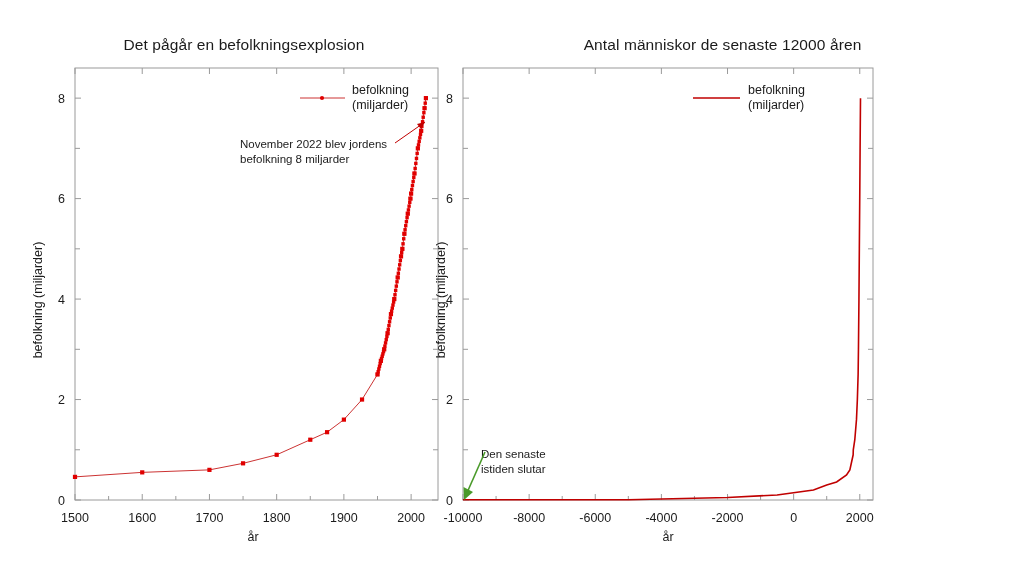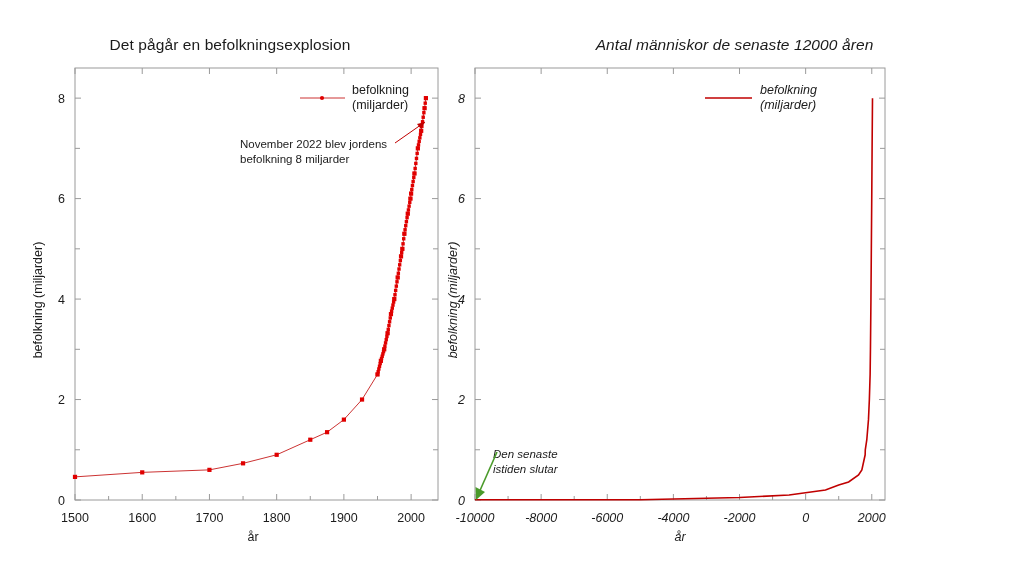--- a/index.html
+++ b/index.html
@@ -4,28 +4,28 @@
 <style>
   html,body{margin:0;padding:0;}
   body{
     width:1024px;height:576px;background:#ffffff;
     font-family:"Liberation Sans", sans-serif;
     color:#1a1a1a;overflow:hidden;position:relative;
   }
   .slide{position:absolute;inset:0;}
   .panel{position:absolute;top:0;height:576px;}
   #left-panel{left:0;width:460px;}
-  #right-panel{left:440px;width:569px;font-style:italic;}
+  #right-panel{left:428px;width:569px;}
 
   .chart-title{
     position:absolute;top:36px;left:0;width:100%;
     text-align:center;font-size:15.5px;color:#1b1b1b;
     letter-spacing:.1px;white-space:nowrap;
   }
-  #left-panel .chart-title{}
+  #left-panel .chart-title{padding-left:14px;}
   #right-panel .chart-title{padding-left:10px;}
 
   svg{display:block;position:absolute;top:0;left:0;overflow:visible;}
   text{font-family:"Liberation Sans", sans-serif;fill:#1b1b1b;}
   .tick-label{font-size:12.5px;}
   .axis-title{font-size:12.5px;}
   .legend-label{font-size:12.5px;}
   .annot{font-size:11.5px;}
   .plot-border{fill:none;stroke:#9a9a9a;stroke-width:1;}
   .tickmark{stroke:#9a9a9a;stroke-width:1;}

